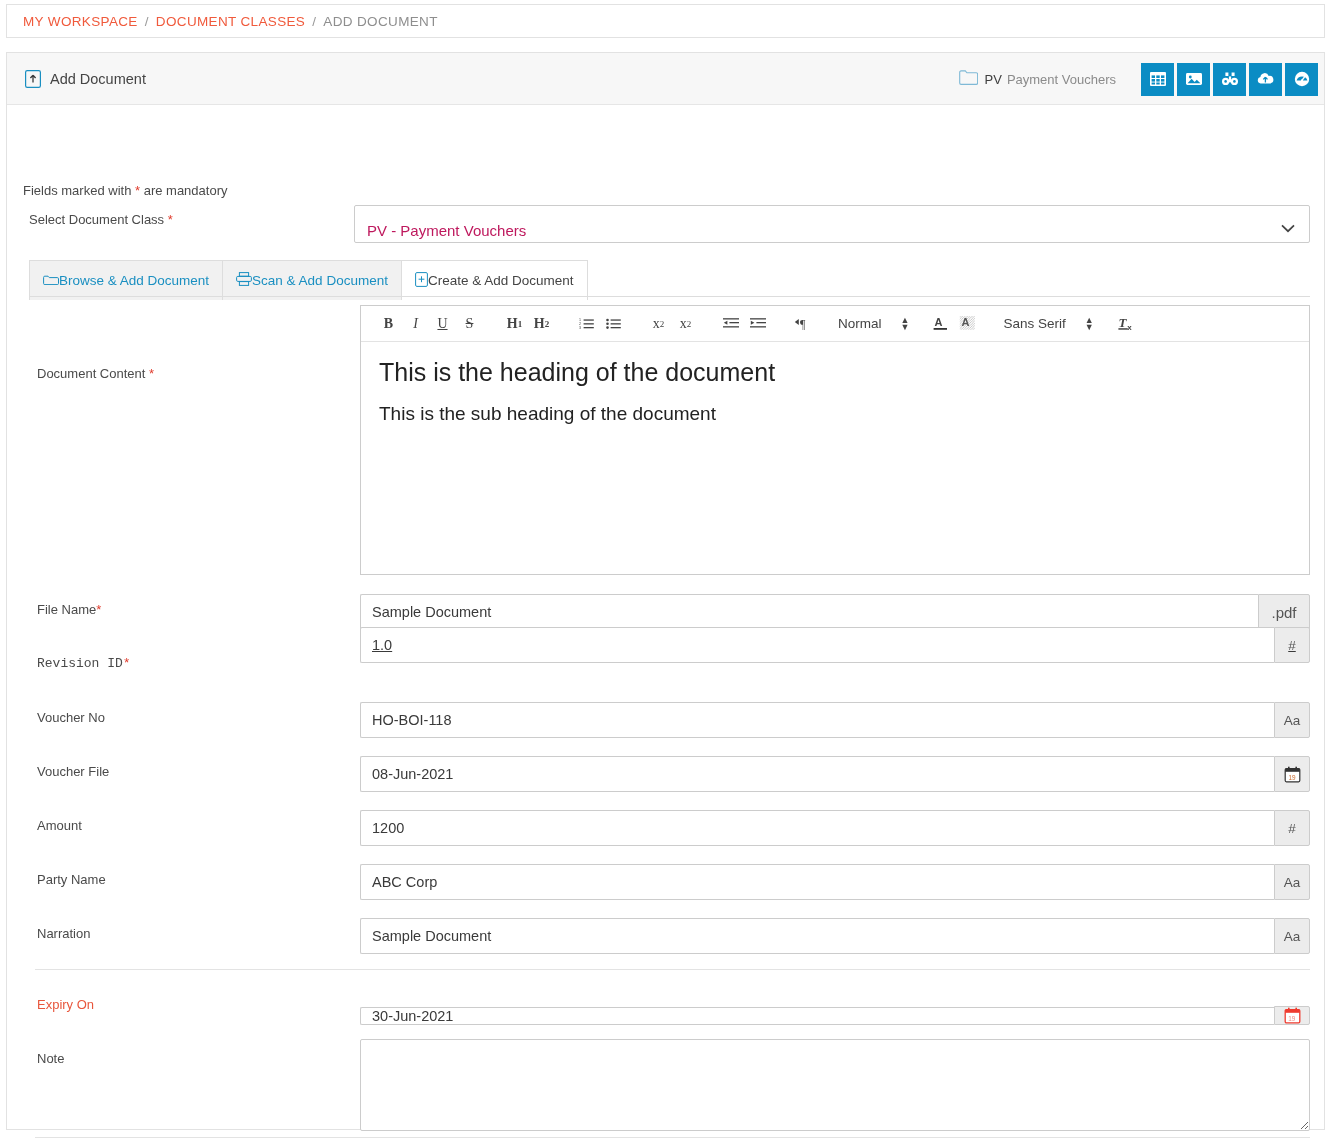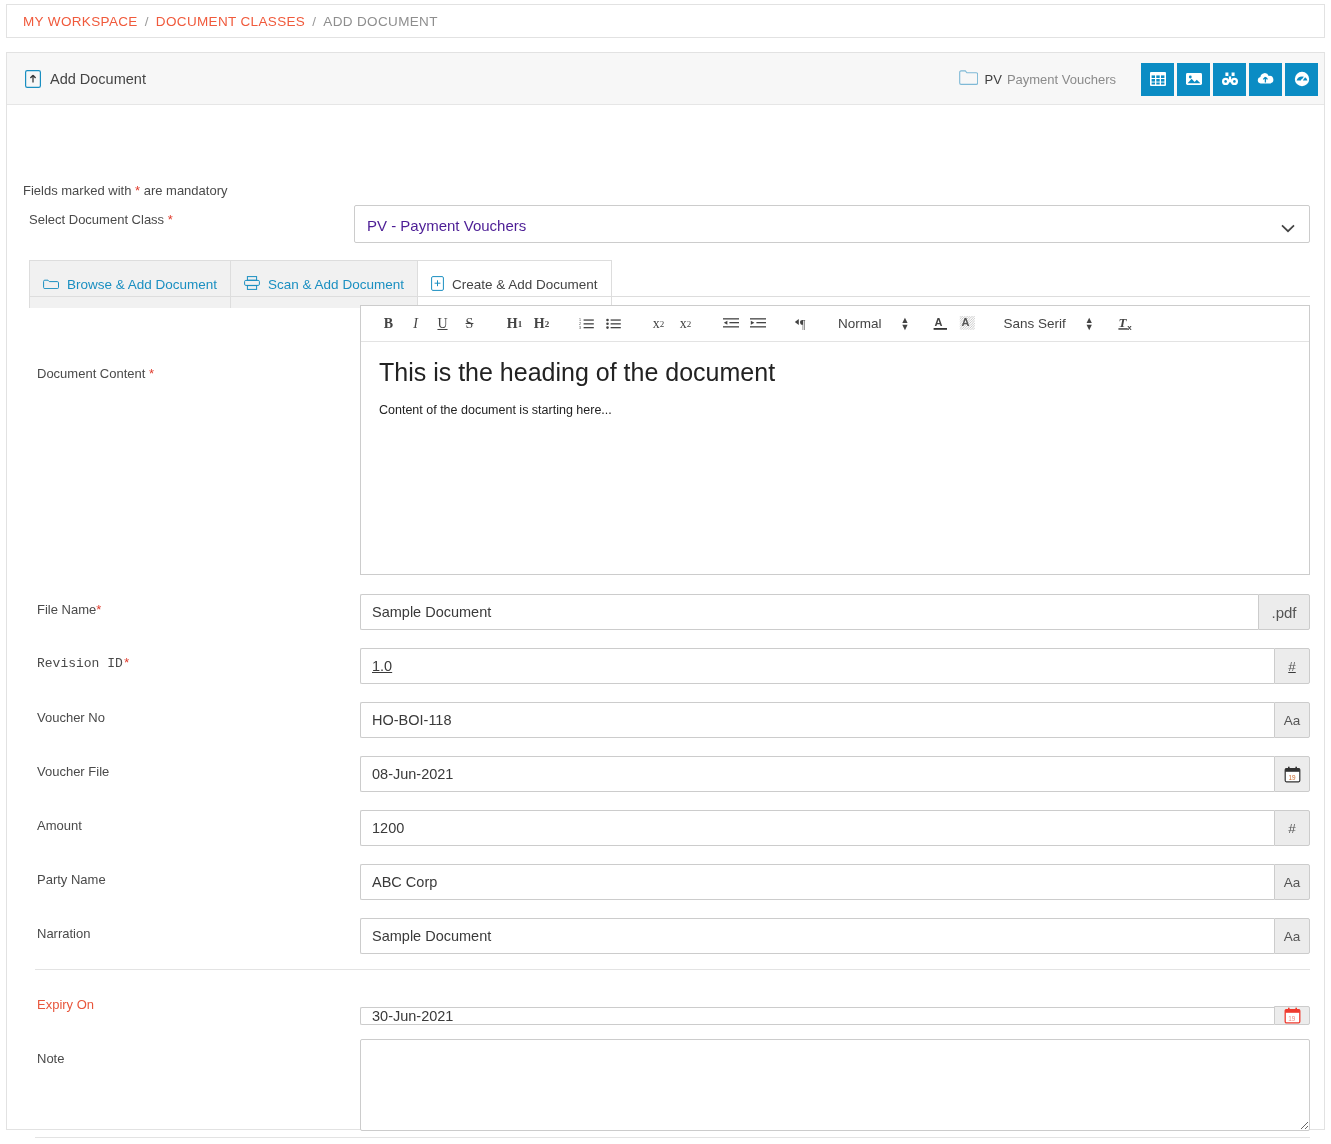--- a/index.html
+++ b/index.html
@@ -53,29 +53,29 @@
   
   .card-body { padding: 0; position: relative; }
   .mandatory-note { position:absolute; left: 16px; top: 78px; font-size: 13px; color: #4a4a4a; }
   .req { color: #e03b2c; }
 
   .row-label { position: absolute; font-size: 13px; color: #4a4a4a; }
 
   .select-wrap {
     position: absolute; left: 347px; top: 100px; width: 956px; height: 38px;
     border: 1px solid #ccc; background: #fff; border-radius: 2px;
-    display: flex; align-items: flex-end; padding: 8px 12px;
-    font-size: 15px; color: #4c1d95; cursor: pointer;
+    display: flex; align-items: flex-start; padding: 16px 12px;
+    font-size: 15px; color: #be185d; cursor: pointer;
   }
   .select-chev { position: absolute; right: 14px; top: 13px; }
 
   
   .tabs { position: absolute; left: 22px; top: 155px; display: flex; }
   .tab {
-    height: 48px; display: flex; align-items: center; gap: 8px;
+    height: 40px; display: flex; align-items: center; 
     padding: 0 13px; font-size: 13.5px; color: #1a8fc1;
     background: #f1f1f1; border: 1px solid #ddd; border-bottom: none;
     cursor: pointer;
   }
   .tab + .tab { border-left: none; }
   .tab.active { background: #fff; color: #444; }
   .tab-underline {
     position: absolute; left: 22px; top: 191px; width: 1281px;
     height: 1px; background: #ddd;
   }
@@ -371,36 +371,36 @@
           <div class="tb" style="margin-left:20px;">
             <svg width="18" height="17" viewBox="0 0 18 17">
               <text x="0.6" y="12.4" font-size="13" font-style="italic" font-weight="bold" fill="#444" font-family="Liberation Serif, serif">T</text>
               <rect x="0.4" y="13.2" width="9.4" height="1.5" fill="#444"></rect>
               <text x="9.2" y="14.6" font-size="8" font-weight="bold" fill="#444" font-family="Liberation Sans, sans-serif">x</text>
             </svg>
           </div>
         </div>
         <div class="editor-content">
           <div class="doc-h1">This is the heading of the document</div>
-          <div class="doc-p">Content of the document is starting here...</div>
+          <div class="doc-h2">This is the sub heading of the document</div>
         </div>
       </div>
 
       <div class="row-label" style="left:30px; top:497px;">
         <span>File Name</span><span class="req">*</span>
       </div>
       <div class="field" style="top:489px;">
         <input class="fi" value="Sample Document" style="">
         <div class="suffix wide">.pdf</div>
       </div>
 
       <div class="row-label" style="left:30px; top:551px;font-family:Liberation Mono, monospace;">
         <span>Revision ID</span><span class="req">*</span>
       </div>
-      <div class="field" style="top:543px;text-decoration:underline;">
+      <div class="field" style="top:522px;text-decoration:underline;">
         <input class="fi" value="1.0" style="">
         <div class="suffix">#</div>
       </div>
 
       <div class="row-label" style="left:30px; top:605px;">Voucher No</div>
       <div class="field" style="top:597px;">
         <input class="fi" value="HO-BOI-118" style="">
         <div class="suffix">Aa</div>
       </div>
 

